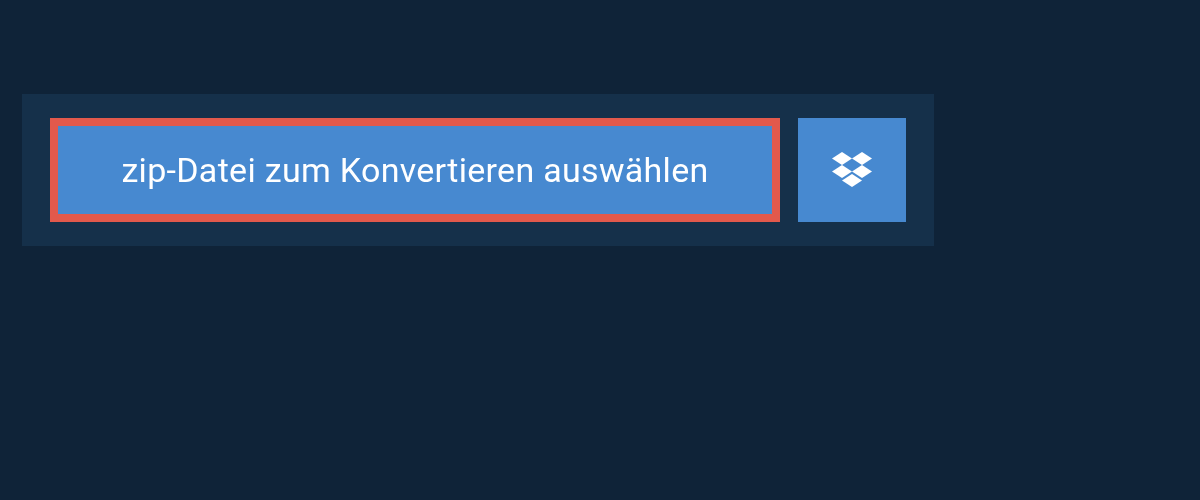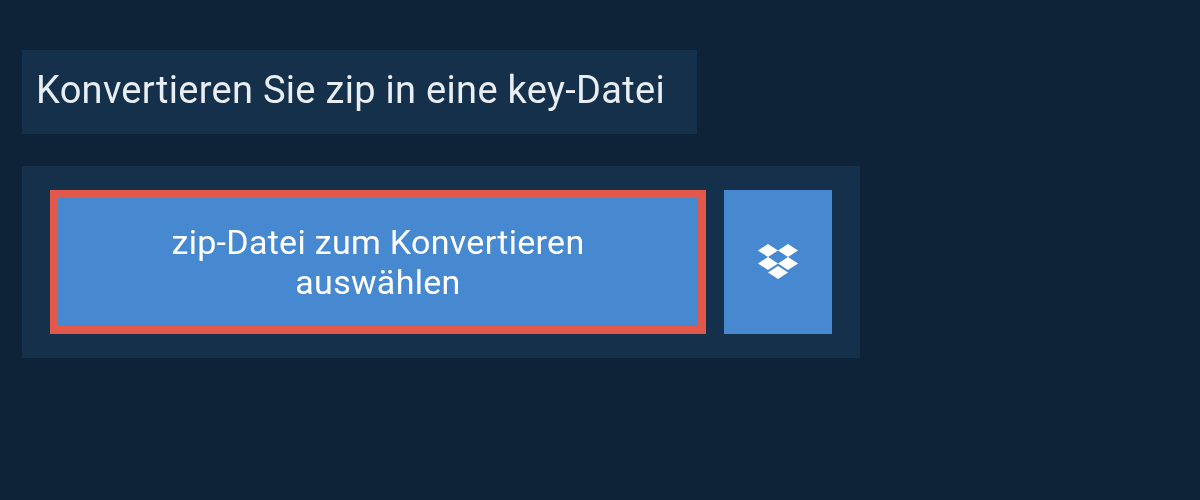--- a/index.html
+++ b/index.html
@@ -23,26 +23,26 @@
       padding: 18px 32px 22px 14px;
       position: relative;
     }
     .title-text {
       color: #e8eef4;
       font-size: 38px;
       font-weight: 400;
       letter-spacing: 0.3px;
     }
     .button-row {
-      margin-top: 32px;
+      margin-top: 44px;
       background-color: #15304a;
       padding: 24px 28px;
       display: flex;
       gap: 18px;
-      width: 838px;
+      width: 912px;
     }
     .select-file-button {
       background-color: #4789d0;
       border: 8px solid #e2594c;
       color: #ffffff;
       font-size: 34px;
       font-weight: 400;
       padding: 24px 30px;
       flex: 1;
       text-align: center;
@@ -59,23 +59,20 @@
     }
     .dropbox-icon {
       width: 40px;
       height: 36px;
     }
   </style>
 </head>
 <body>
 
 <div class="container">
-  <div class="title-tab">
-    <div class="title-text">Konvertieren Sie zip in eine key-Datei</div>
-  </div>
   <div class="button-row">
     <div class="select-file-button">zip-Datei zum Konvertieren auswählen</div>
     <div class="dropbox-button">
       <svg class="dropbox-icon" viewBox="0 0 40 36" fill="#ffffff">
         <path d="M10 0 L20 6.5 L10 13 L0 6.5 Z"></path>
         <path d="M30 0 L40 6.5 L30 13 L20 6.5 Z"></path>
         <path d="M10 13 L20 19.5 L10 26 L0 19.5 Z"></path>
         <path d="M30 13 L40 19.5 L30 26 L20 19.5 Z"></path>
         <path d="M20 22 L30 28.5 L20 35 L10 28.5 Z"></path>
       </svg>

